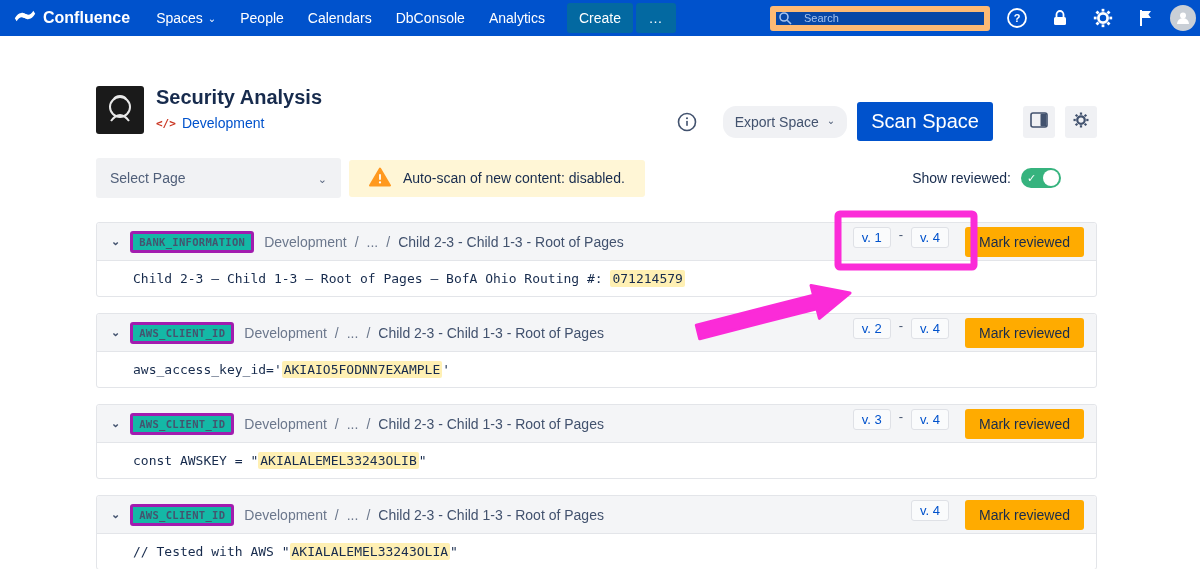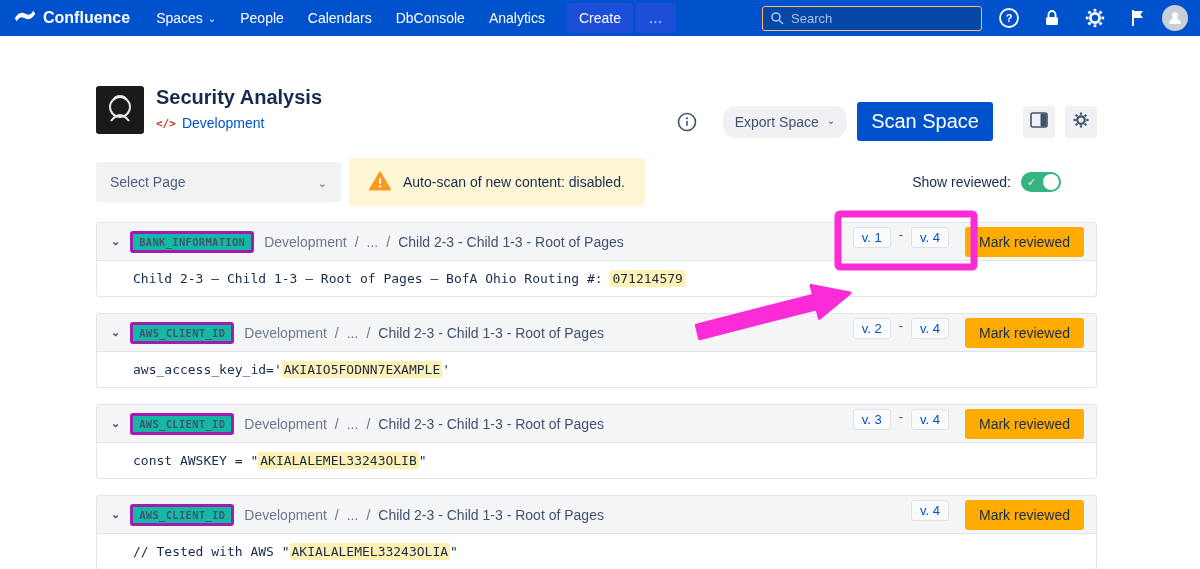--- a/index.html
+++ b/index.html
@@ -7,35 +7,35 @@
   body {
     position: relative; overflow: hidden;
     font-family: "Liberation Sans", sans-serif;
     background: #fff; color: #172B4D;
   }
 
   
   .topnav {
     position: absolute; top:0; left:0; right:0; height:36px;
     background:#0052CC; display:flex; align-items:center;
-    padding:0 12px 0 14px; color:#fff;
+    padding:0 4px 0 14px; color:#fff;
   }
   .brand { display:flex; align-items:center; gap:7px; font-size:16px; font-weight:700; margin-right:14px; cursor:pointer; }
   .nav-item { font-size:14px; height:20px; padding:0 12px; display:flex; align-items:center; gap:5px; cursor:pointer; white-space:nowrap; }
   .nav-chevron { font-size:10px; line-height:1; margin-top:2px; opacity:.95; }
   .create-btn, .more-btn {
-    background:#1d4ed8; border:none; color:#fff; font-family:inherit;
+    background:#0369a1; border:none; color:#fff; font-family:inherit;
     font-size:14px; font-weight:500; height:30px; border-radius:3px; cursor:pointer;
   }
   .create-btn { padding:0 12px; margin-left:10px; }
   .more-btn { width:40px; margin-left:3px; letter-spacing:1px; }
   .search-wrap { margin-left:auto; margin-right:16px; position:relative; width:220px; }
   .search-input {
-    width:100%; height:25px; background:#0747A6; border:1px solid #fdba74;
-    border-radius:3px; color:#ffffff; font-family:inherit; font-size:13px;
+    width:100%; height:25px; background:#0747A6; border:6px solid #fdba74;
+    border-radius:3px; color:#ffffff; font-family:inherit; font-size:11px;
     padding:0 8px 0 28px; outline:none;
   }
   .search-input::placeholder { color:#A5C3EE; }
   .search-icon { position:absolute; left:8px; top:5px; pointer-events:none; }
   .nav-icons { display:flex; align-items:center; gap:22px; margin-right:14px; }
   .nav-icon { cursor:pointer; display:flex; align-items:center; }
   .avatar { width:26px; height:26px; border-radius:50%; background:#C9CFD6; display:flex; align-items:center; justify-content:center; cursor:pointer; }
 
   
   .space-header { position:absolute; top:86px; left:96px; right:103px; display:flex; align-items:flex-start; }
@@ -63,21 +63,21 @@
   .icon-btn + .icon-btn { margin-left:10px; }
 
   
   .toolbar-row { position:absolute; top:158px; left:96px; right:103px; display:flex; align-items:center; }
   .select-page {
     width:245px; height:40px; background:#F1F2F4; border-radius:3px;
     display:flex; align-items:center; padding:0 14px; font-size:14px; color:#505F79; cursor:pointer;
   }
   .select-page .nav-chevron { margin-left:auto; color:#505F79; font-size:11px; }
   .warning {
-    margin-left:8px; height:48px; background:#FFF6D6; border-radius:3px;
+    margin-left:8px; height:37px; background:#FFF6D6; border-radius:3px;
     display:flex; align-items:center; gap:12px; padding:0 20px; font-size:14px; color:#172B4D;
   }
   .show-reviewed { margin-left:auto; margin-right:36px; display:flex; align-items:center; gap:10px; font-size:14px; color:#172B4D; }
   .toggle { width:40px; height:20px; background:#36B37E; border-radius:12px; position:relative; cursor:pointer; flex:none; }
   .toggle .knob { position:absolute; right:2px; top:2px; width:16px; height:16px; background:#fff; border-radius:50%; }
   .toggle .check { position:absolute; left:6px; top:3px; color:#fff; font-size:11px; line-height:14px; }
 
   
   .findings { position:absolute; top:222px; left:96px; width:1001px; display:flex; flex-direction:column; gap:16px; }
   .card { border:1px solid #E3E5E9; border-radius:3px; background:#fff; }

